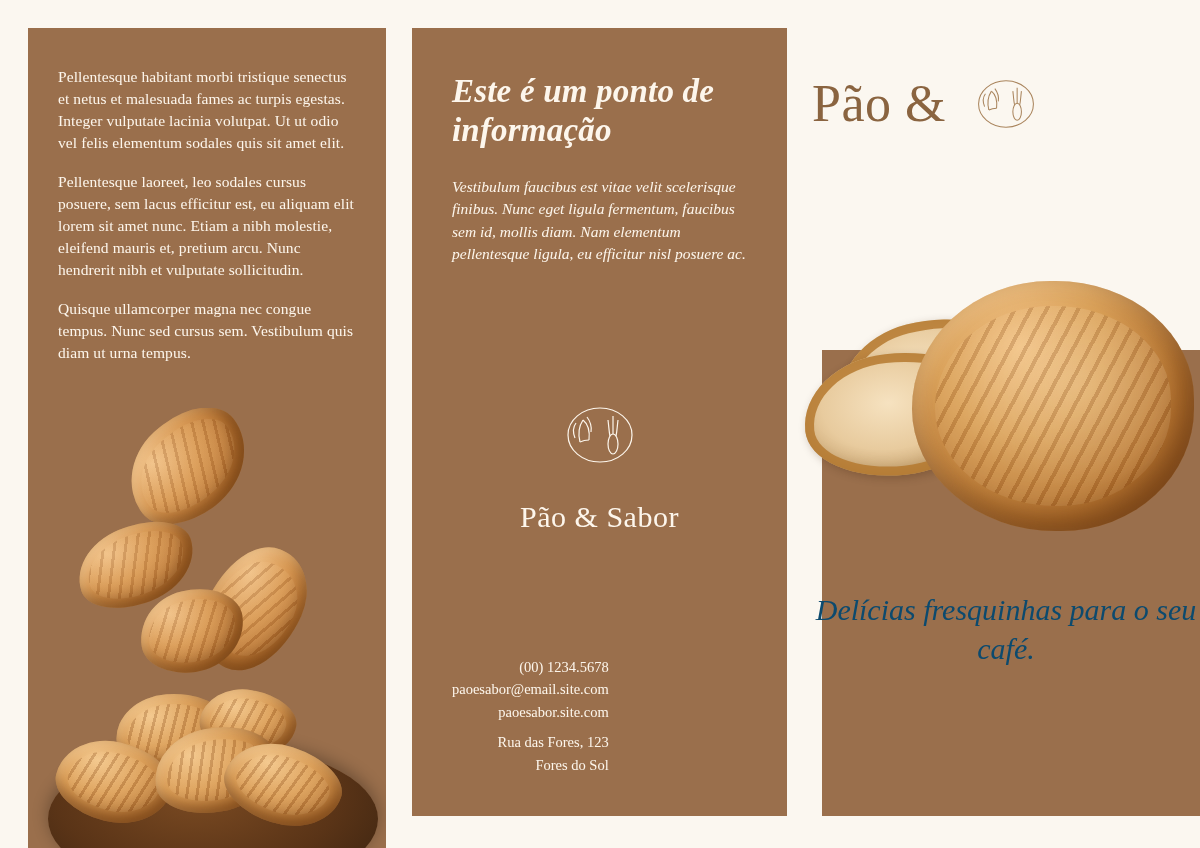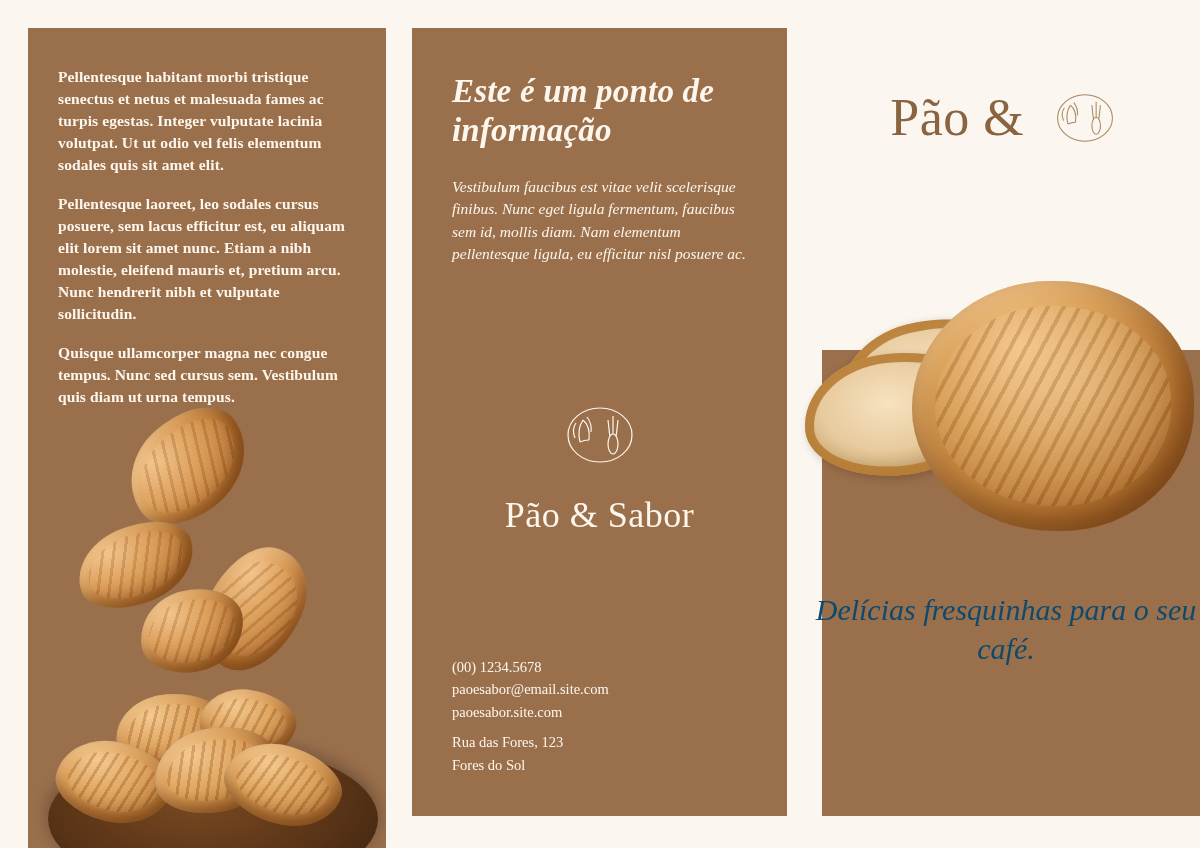--- a/index.html
+++ b/index.html
@@ -15,21 +15,20 @@
     background: #fbf7f0;
   }
 
   
   .panel-left {
     position: absolute;
     left: 28px; top: 28px;
     width: 358px; height: 820px;
     background: #9a6f4c;
     overflow: hidden;
-    font-weight: bold;
   }
   .panel-left .text-block {
     padding: 38px 32px 0 30px;
     color: #fdf6ec;
   }
   .panel-left p {
     font-size: 15.5px;
     line-height: 1.42;
     margin-bottom: 17px;
     letter-spacing: .1px;
@@ -109,45 +108,45 @@
     line-height: 1.45;
     font-style: italic;
   }
   .mid-logo {
     position: absolute;
     left: 0; top: 372px;
     width: 375px;
     text-align: center;
   }
   .mid-logo .brand {
-    font-size: 36px;
+    font-size: 30px;
     letter-spacing: .5px;
-    margin-top: 24px;
+    margin-top: 30px;
     color: #fdf6ec;
   }
   .contact {
     position: absolute;
     left: 40px; bottom: 40px;
     font-size: 14.5px;
     line-height: 1.55;
+    text-align: right;
   }
   .contact .addr { margin-top: 8px; }
 
   
   .panel-right {
     position: absolute;
     left: 812px; top: 0;
     width: 388px; height: 848px;
     background: #fbf7f0;
   }
   .cover-brand {
     position: absolute;
-    left: 0; top: 88px;
+    left: 0; top: 74px;
     width: 388px;
-    text-align: center;
     color: #8a6440;
     font-size: 52px;
     line-height: 1.05;
     letter-spacing: .5px;
   }
   .cover-brand .mark {
     display: inline-block;
     vertical-align: middle;
     margin-left: 10px;
   }

